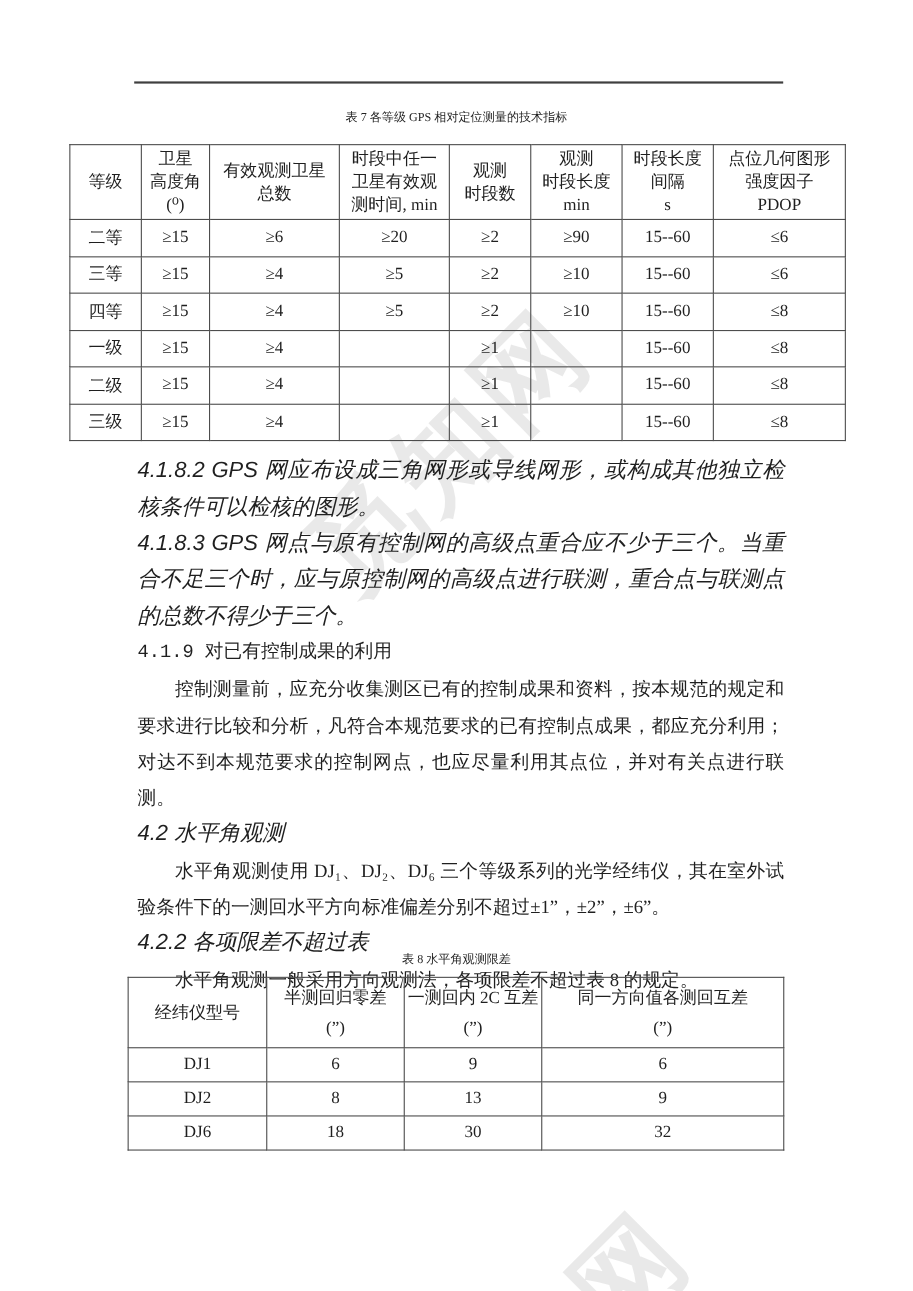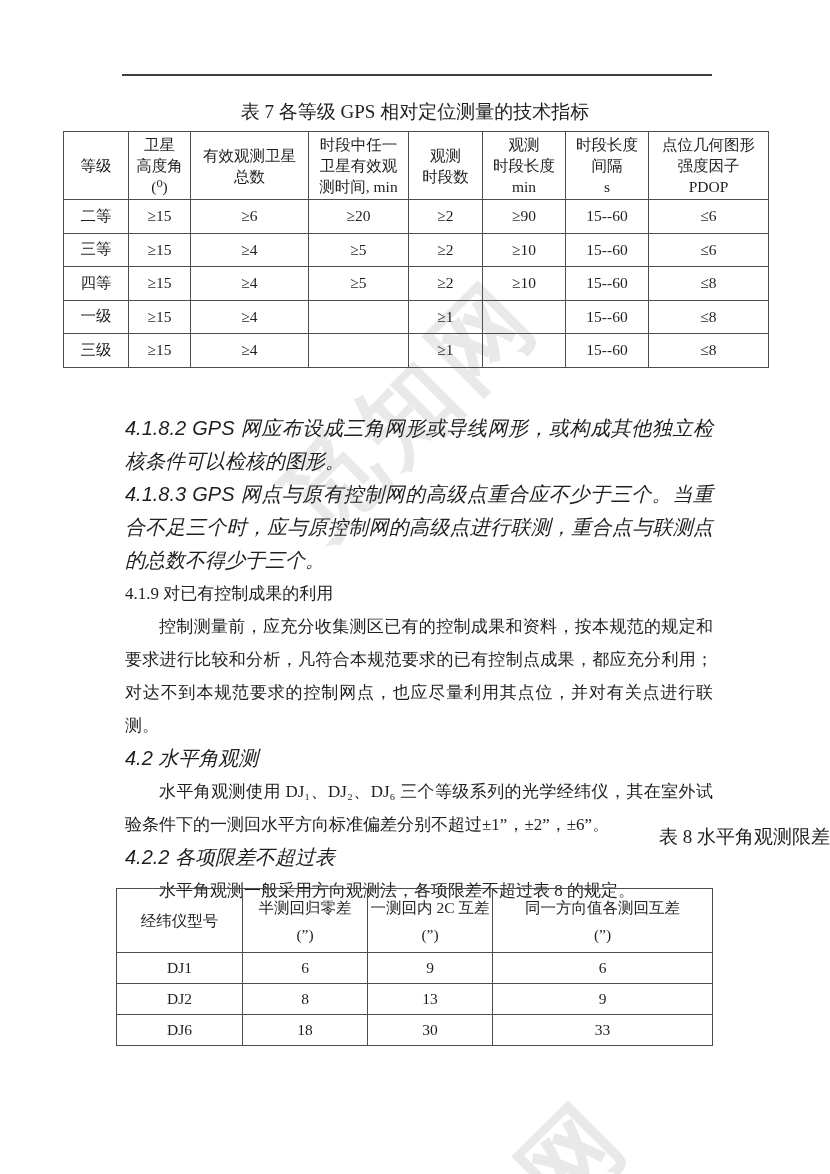--- a/index.html
+++ b/index.html
@@ -34,25 +34,25 @@
     position: absolute;
     left: 122px; top: 74px;
     width: 590px; height: 2px;
     background: #3f3f3f;
     z-index: 1;
   }
   .t-title {
     position: absolute;
     left: 0; width: 830px;
     text-align: center;
-    font-size: 19px;
+    font-size: 11px;
     z-index: 1;
   }
   .t7-title { top: 99px; }
-  .t8-title { top: 824px; text-align: right; }
+  .t8-title { top: 864px; }
   
   table {
     position: absolute;
     border-collapse: collapse;
     table-layout: fixed;
     z-index: 1;
     font-size: 15.5px;
     background: transparent;
   }
   th, td {
@@ -80,21 +80,21 @@
     font-size: 17px;
     line-height: 33px;
     text-align: justify;
   }
   .text-block p { margin: 0; }
   .clause, .heading-sans {
     font-family: "Liberation Sans", "DejaVu Sans", sans-serif;
     font-size: 20px;
     font-style: italic;
   }
-  .heading-serif { font-family: Liberation Serif, serif; }
+  .heading-serif { font-family: Liberation Mono, monospace; }
   .body-indent { text-indent: 2em; }
 </style>
 </head>
 <body>
 
 <div class="page">
 
   <div class="watermark wm1">觅知网</div>
   <div class="watermark wm2">觅知网</div>
 
@@ -172,20 +172,30 @@
           <td>一级</td>
           <td>≥15</td>
           <td>≥4</td>
           <td></td>
           <td>≥1</td>
           <td></td>
           <td>15--60</td>
           <td>≤8</td>
         </tr>
         <tr>
+          <td>二级</td>
+          <td>≥15</td>
+          <td>≥4</td>
+          <td></td>
+          <td>≥1</td>
+          <td></td>
+          <td>15--60</td>
+          <td>≤8</td>
+        </tr>
+        <tr>
           <td>三级</td>
           <td>≥15</td>
           <td>≥4</td>
           <td></td>
           <td>≥1</td>
           <td></td>
           <td>15--60</td>
           <td>≤8</td>
         </tr>
       </tbody>
@@ -232,18 +242,18 @@
         <tr>
           <td>DJ2</td>
           <td>8</td>
           <td>13</td>
           <td>9</td>
         </tr>
         <tr>
           <td>DJ6</td>
           <td>18</td>
           <td>30</td>
-          <td>33</td>
+          <td>32</td>
         </tr>
       </tbody>
   </table>
 
 </div>
 
 </body></html>

